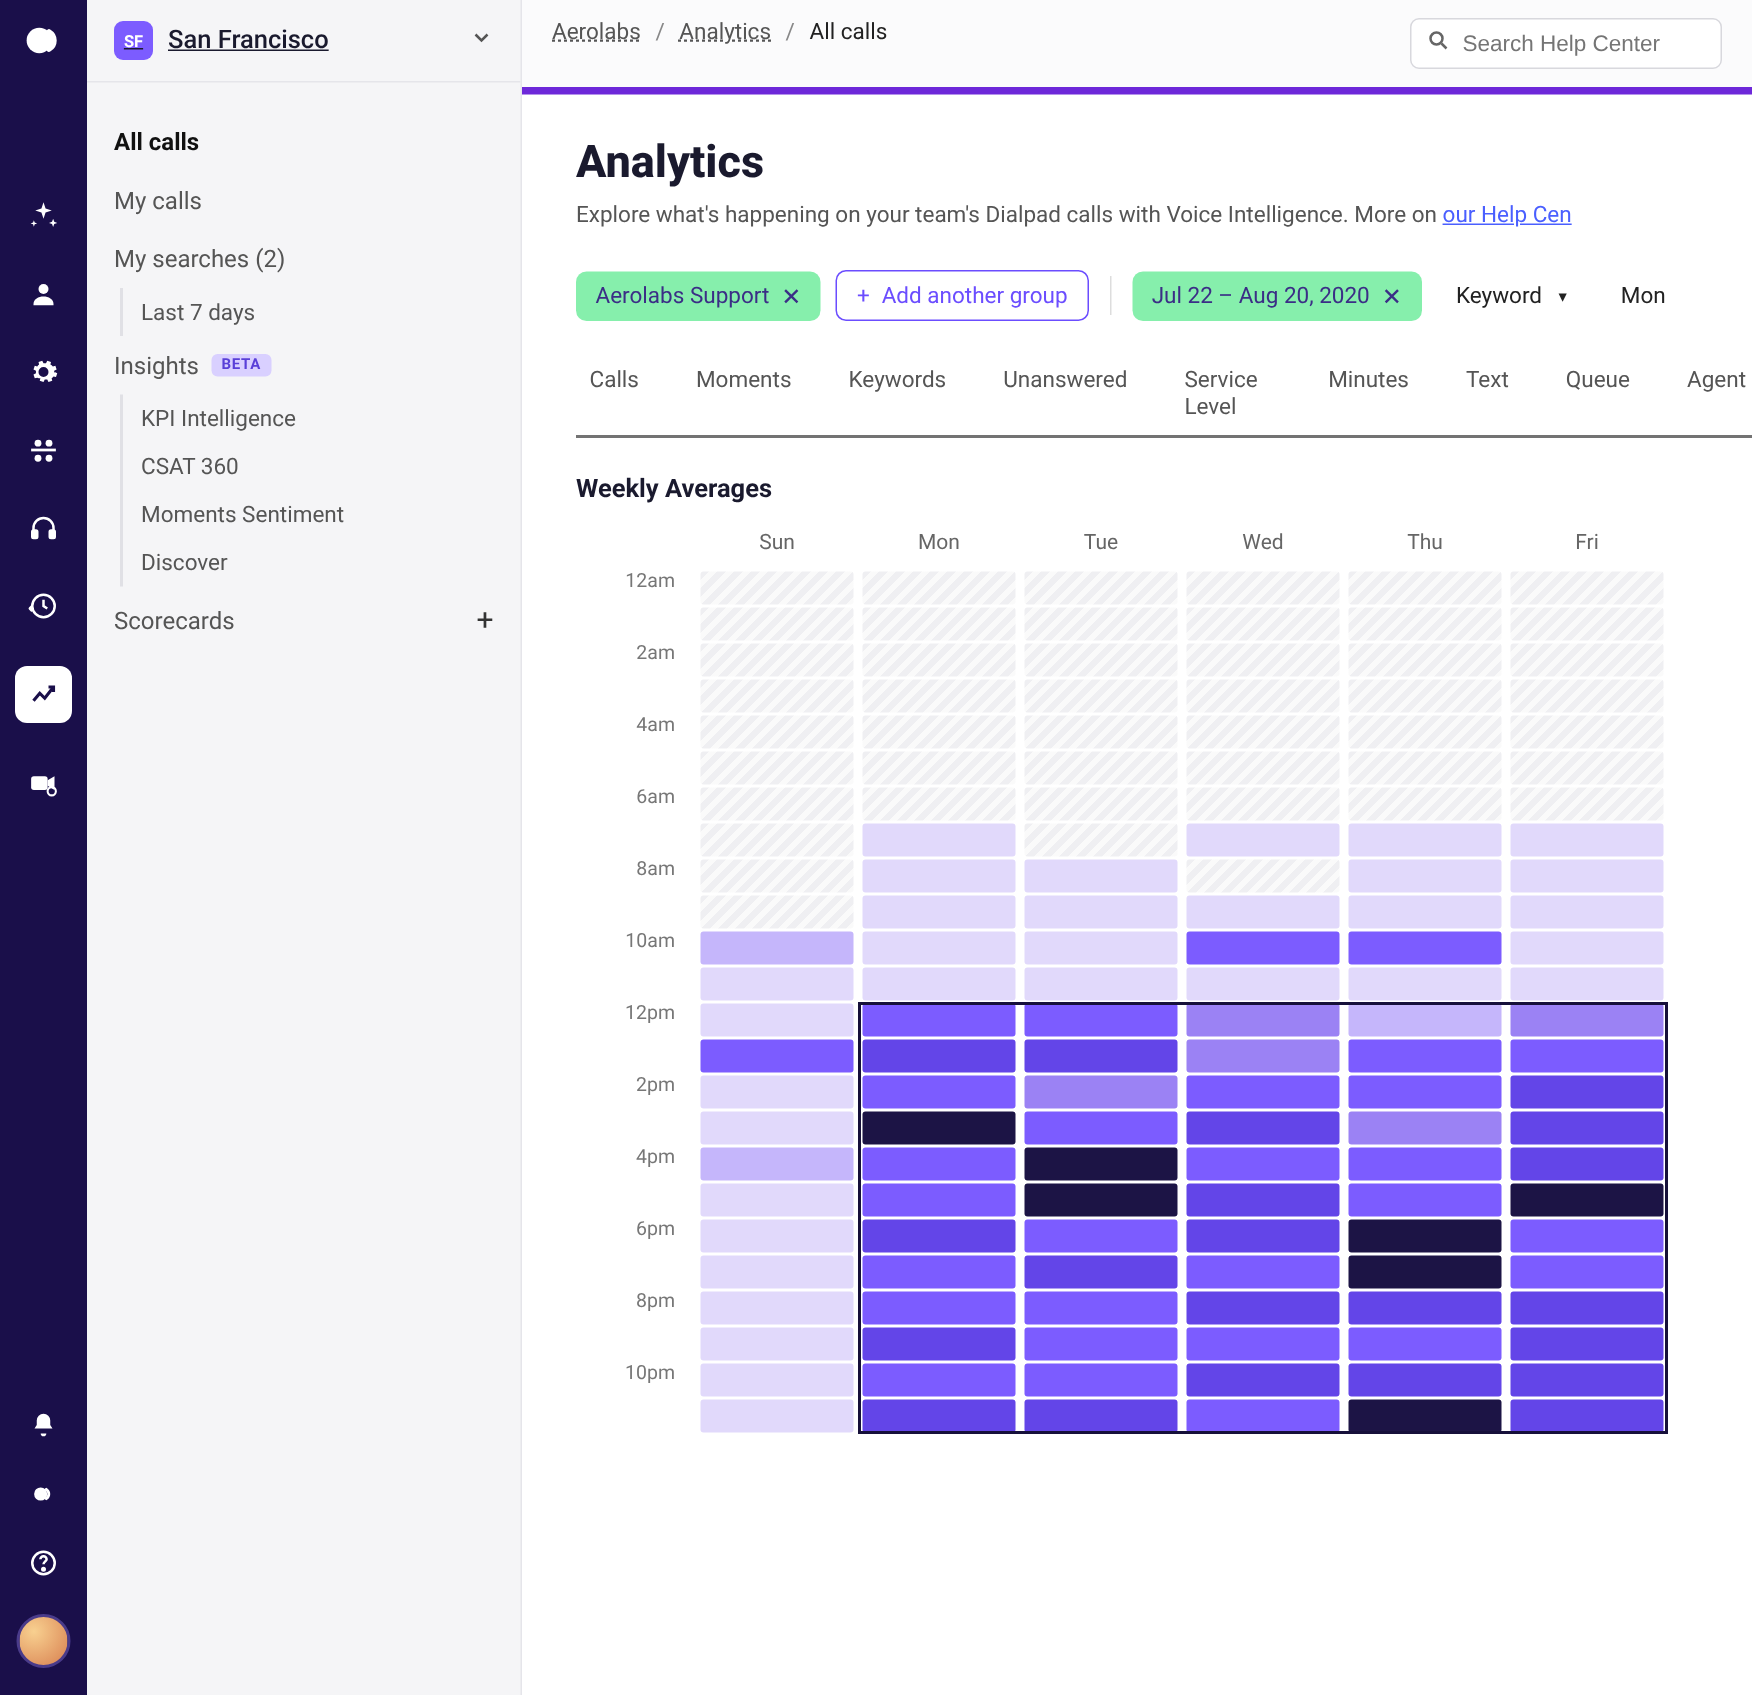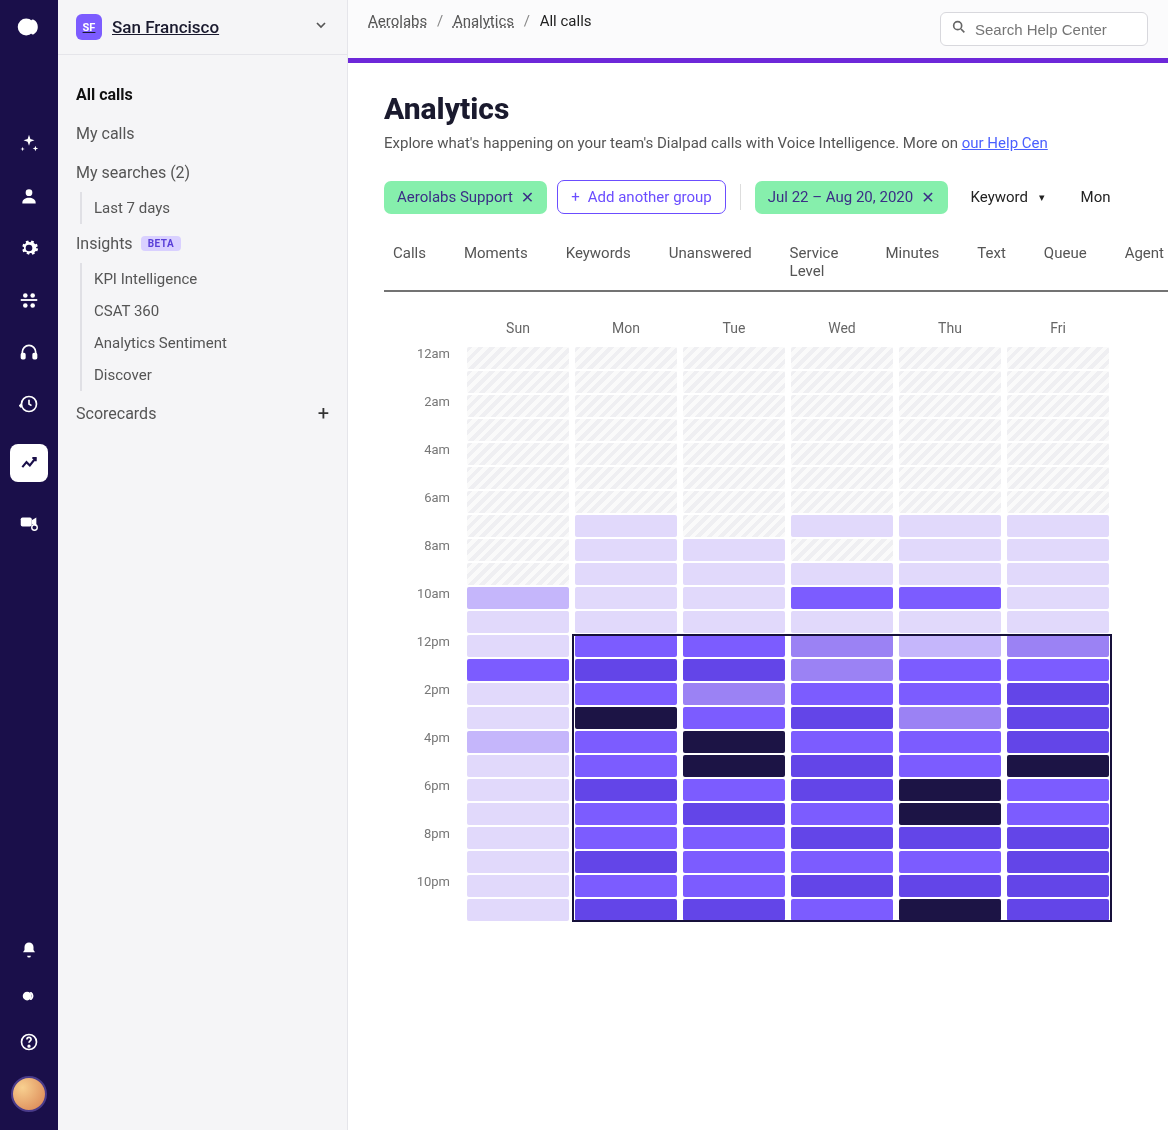--- a/index.html
+++ b/index.html
@@ -182,21 +182,21 @@
     <div class="sub">
       <div class="item">Last 7 days</div>
     </div>
     <div class="item">
       <span>Insights</span>
       <span class="badge-beta">BETA</span>
     </div>
     <div class="sub">
       <div class="item">KPI Intelligence</div>
       <div class="item">CSAT 360</div>
-      <div class="item">Analytics Sentiment</div>
+      <div class="item">Moments Sentiment</div>
       <div class="item">Discover</div>
     </div>
     <div class="item">
       <span>Scorecards</span>
       <span class="plus">+</span>
     </div>
   </div>
 </div>
 
 <div class="main">
@@ -251,20 +251,21 @@
       <div class="tab">Moments</div>
       <div class="tab">Keywords</div>
       <div class="tab">Unanswered</div>
       <div class="tab">Service Level</div>
       <div class="tab">Minutes</div>
       <div class="tab">Text</div>
       <div class="tab">Queue</div>
       <div class="tab">Agent</div>
     </div>
 
+    <div class="section-title">Weekly Averages</div>
 
     <div class="heatmap">
       <div class="day-headers" id="day-headers">
         <div></div>
       <div class="dh">Sun</div>
           <div class="dh">Mon</div>
           <div class="dh">Tue</div>
           <div class="dh">Wed</div>
           <div class="dh">Thu</div>
           <div class="dh">Fri</div>

